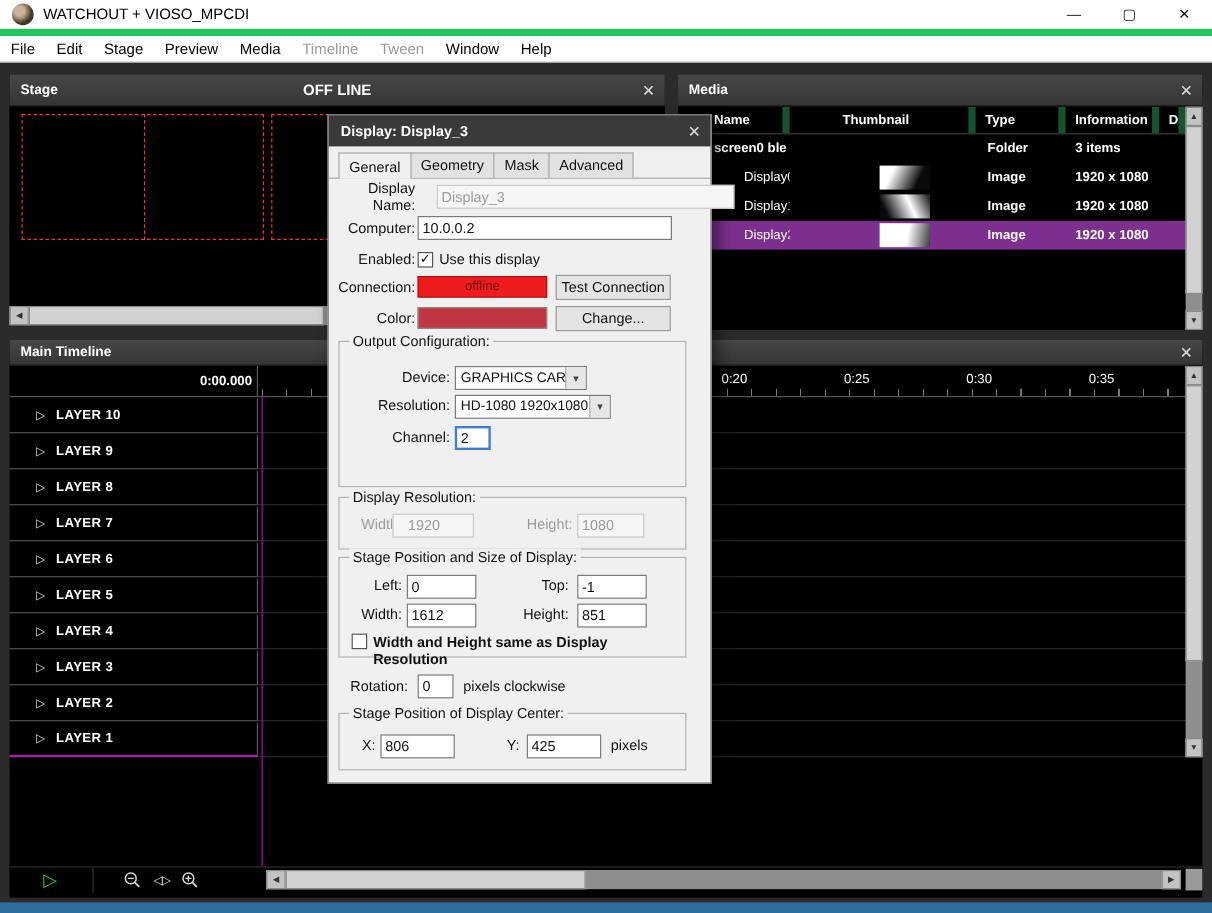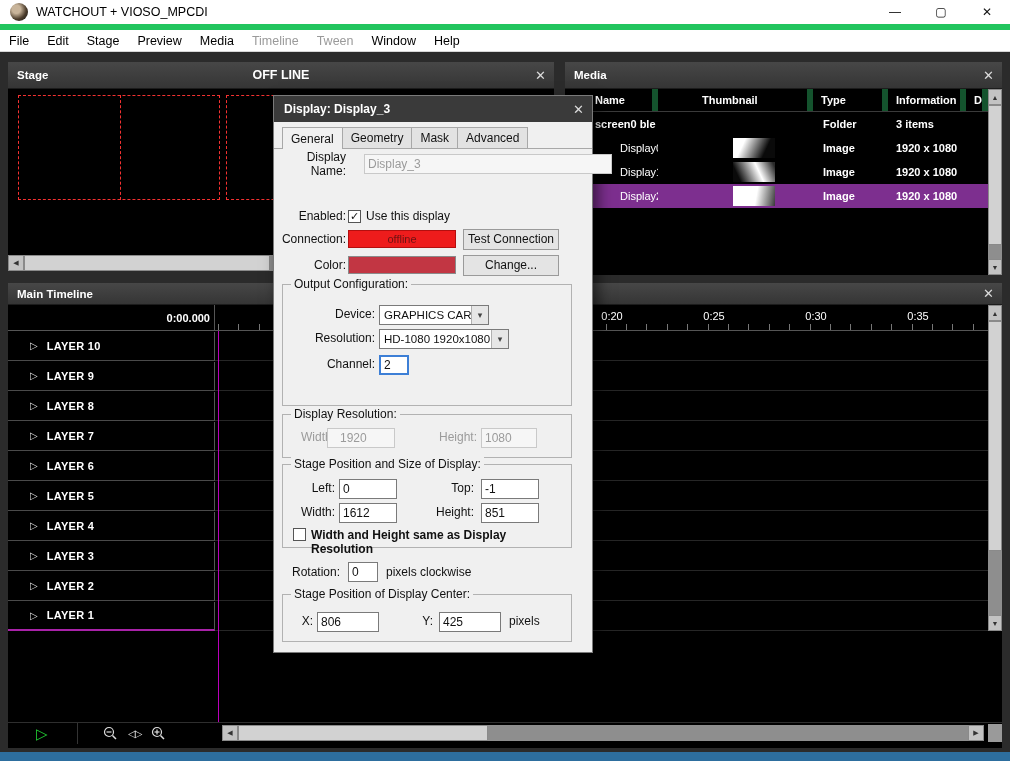--- a/index.html
+++ b/index.html
@@ -337,20 +337,24 @@
       <span class="tab">Geometry</span>
       <span class="tab">Mask</span>
       <span class="tab">Advanced</span>
     </div>
 
     <div class="frow" style="top:32px;">
       <span class="flabel">Display Name:</span>
       <input class="tinput dis abs" style="left: 90px; width: 248px;" value="Display_3">
     </div>
 
+    <div class="frow" style="top:58px;">
+      <span class="flabel">Computer:</span>
+      <input class="tinput abs" style="left: 74px; width: 212px;" value="10.0.0.2">
+    </div>
 
     <div class="frow" style="top:84px;">
       <span class="flabel">Enabled:</span>
       <span class="cb abs" style="left:74px;">
           <span>✓</span>
         </span>
       <span class="abs" style="left:92px;">Use this display</span>
     </div>
 
     <div class="frow" style="top:107px;">

